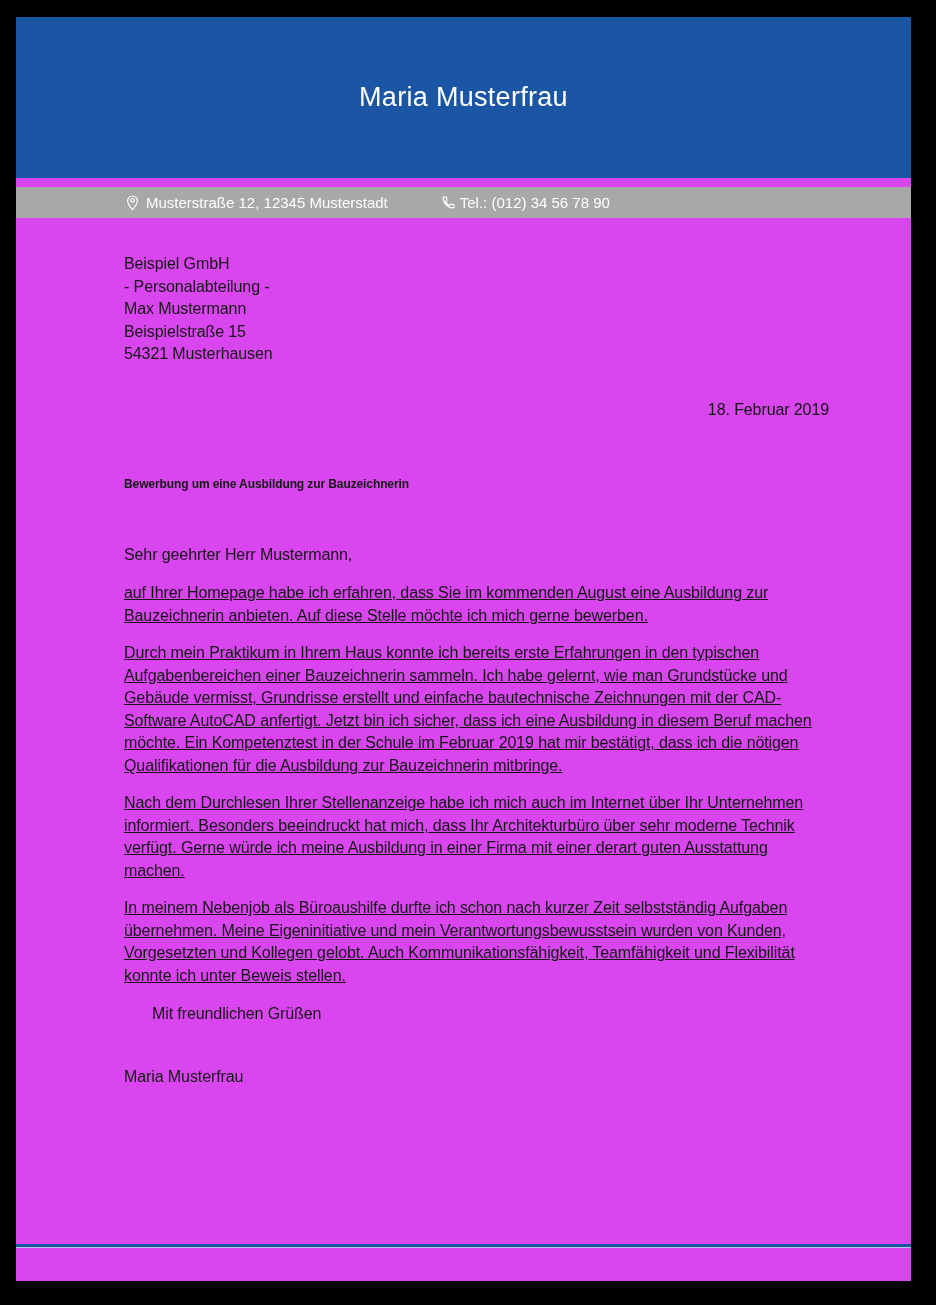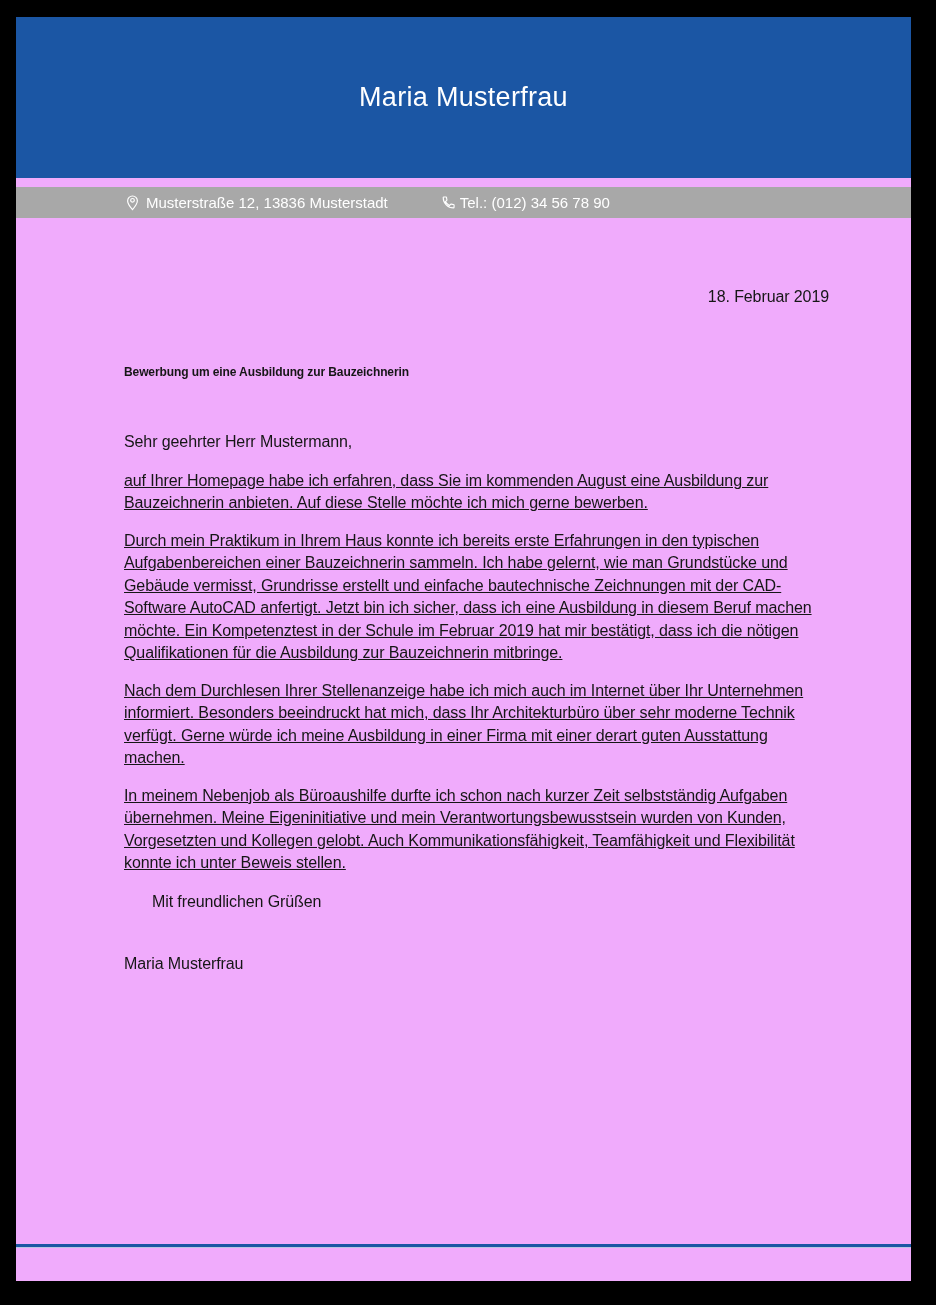--- a/index.html
+++ b/index.html
@@ -7,21 +7,21 @@
     width:936px;height:1305px;
     background:#000;
     position:relative;
     font-family:"Liberation Sans","DejaVu Sans",sans-serif;
     overflow:hidden;
   }
   .page{
     position:absolute;
     left:16px;top:17px;
     width:895px;height:1264px;
-    background:#f0abfc;
+    background:#d946ef;
   }
   
   .header-band{
     position:absolute;left:0;top:0;right:0;
     height:161px;
     background:#1b56a4;
     display:flex;align-items:center;justify-content:center;
   }
   .header-name{
     color:#ffffff;
@@ -91,34 +91,41 @@
   </div>
 
   <div class="contact-bar">
     <div class="contact-item">
       <span class="icon">
         <svg width="13" height="17" viewBox="0 0 24 30" fill="none" stroke="#ffffff" stroke-width="2.2">
           <path d="M12 28s-9-10.2-9-16a9 9 0 0 1 18 0c0 5.8-9 16-9 16z"></path>
           <circle cx="12" cy="11" r="3.4"></circle>
         </svg>
       </span>
-      <span>Musterstraße 12, 13836 Musterstadt</span>
+      <span>Musterstraße 12, 12345 Musterstadt</span>
     </div>
     <div class="contact-item">
       <span class="icon">
         <svg width="15" height="15" viewBox="0 0 24 24" fill="none" stroke="#ffffff" stroke-width="1.8">
           <path d="M7.1 10.6a14.6 14.6 0 0 0 6.3 6.3l2.1-2.1a1 1 0 0 1 1-.24 10.9 10.9 0 0 0 3.4.55 1 1 0 0 1 1 1v3.4a1 1 0 0 1-1 1A16.4 16.4 0 0 1 3.5 4.1a1 1 0 0 1 1-1h3.4a1 1 0 0 1 1 1c0 1.17.19 2.32.55 3.4a1 1 0 0 1-.25 1z"></path>
         </svg>
       </span>
       <span>Tel.: (012) 34 56 78 90</span>
     </div>
   </div>
 
   <div class="letter">
 
+    <div class="recipient">
+      <div>Beispiel GmbH</div>
+      <div>- Personalabteilung -</div>
+      <div>Max Mustermann</div>
+      <div>Beispielstraße 15</div>
+      <div>54321 Musterhausen</div>
+    </div>
 
     <div class="date-line">18. Februar 2019</div>
 
     <div class="subject">Bewerbung um eine Ausbildung zur Bauzeichnerin</div>
 
     <div class="salutation">Sehr geehrter Herr Mustermann,</div>
 
     <p class="first-para">auf Ihrer Homepage habe ich erfahren, dass Sie im kommenden August eine Ausbildung zur Bauzeichnerin anbieten. Auf diese Stelle möchte ich mich gerne bewerben.</p>
     <p>Durch mein Praktikum in Ihrem Haus konnte ich bereits erste Erfahrungen in den typischen Aufgabenbereichen einer Bauzeichnerin sammeln. Ich habe gelernt, wie man Grundstücke und Gebäude vermisst, Grundrisse erstellt und einfache bautechnische Zeichnungen mit der CAD-Software AutoCAD anfertigt. Jetzt bin ich sicher, dass ich eine Ausbildung in diesem Beruf machen möchte. Ein Kompetenztest in der Schule im Februar 2019 hat mir bestätigt, dass ich die nötigen Qualifikationen für die Ausbildung zur Bauzeichnerin mitbringe.</p>
     <p>Nach dem Durchlesen Ihrer Stellenanzeige habe ich mich auch im Internet über Ihr Unternehmen informiert. Besonders beeindruckt hat mich, dass Ihr Architekturbüro über sehr moderne Technik verfügt. Gerne würde ich meine Ausbildung in einer Firma mit einer derart guten Ausstattung machen.</p>

